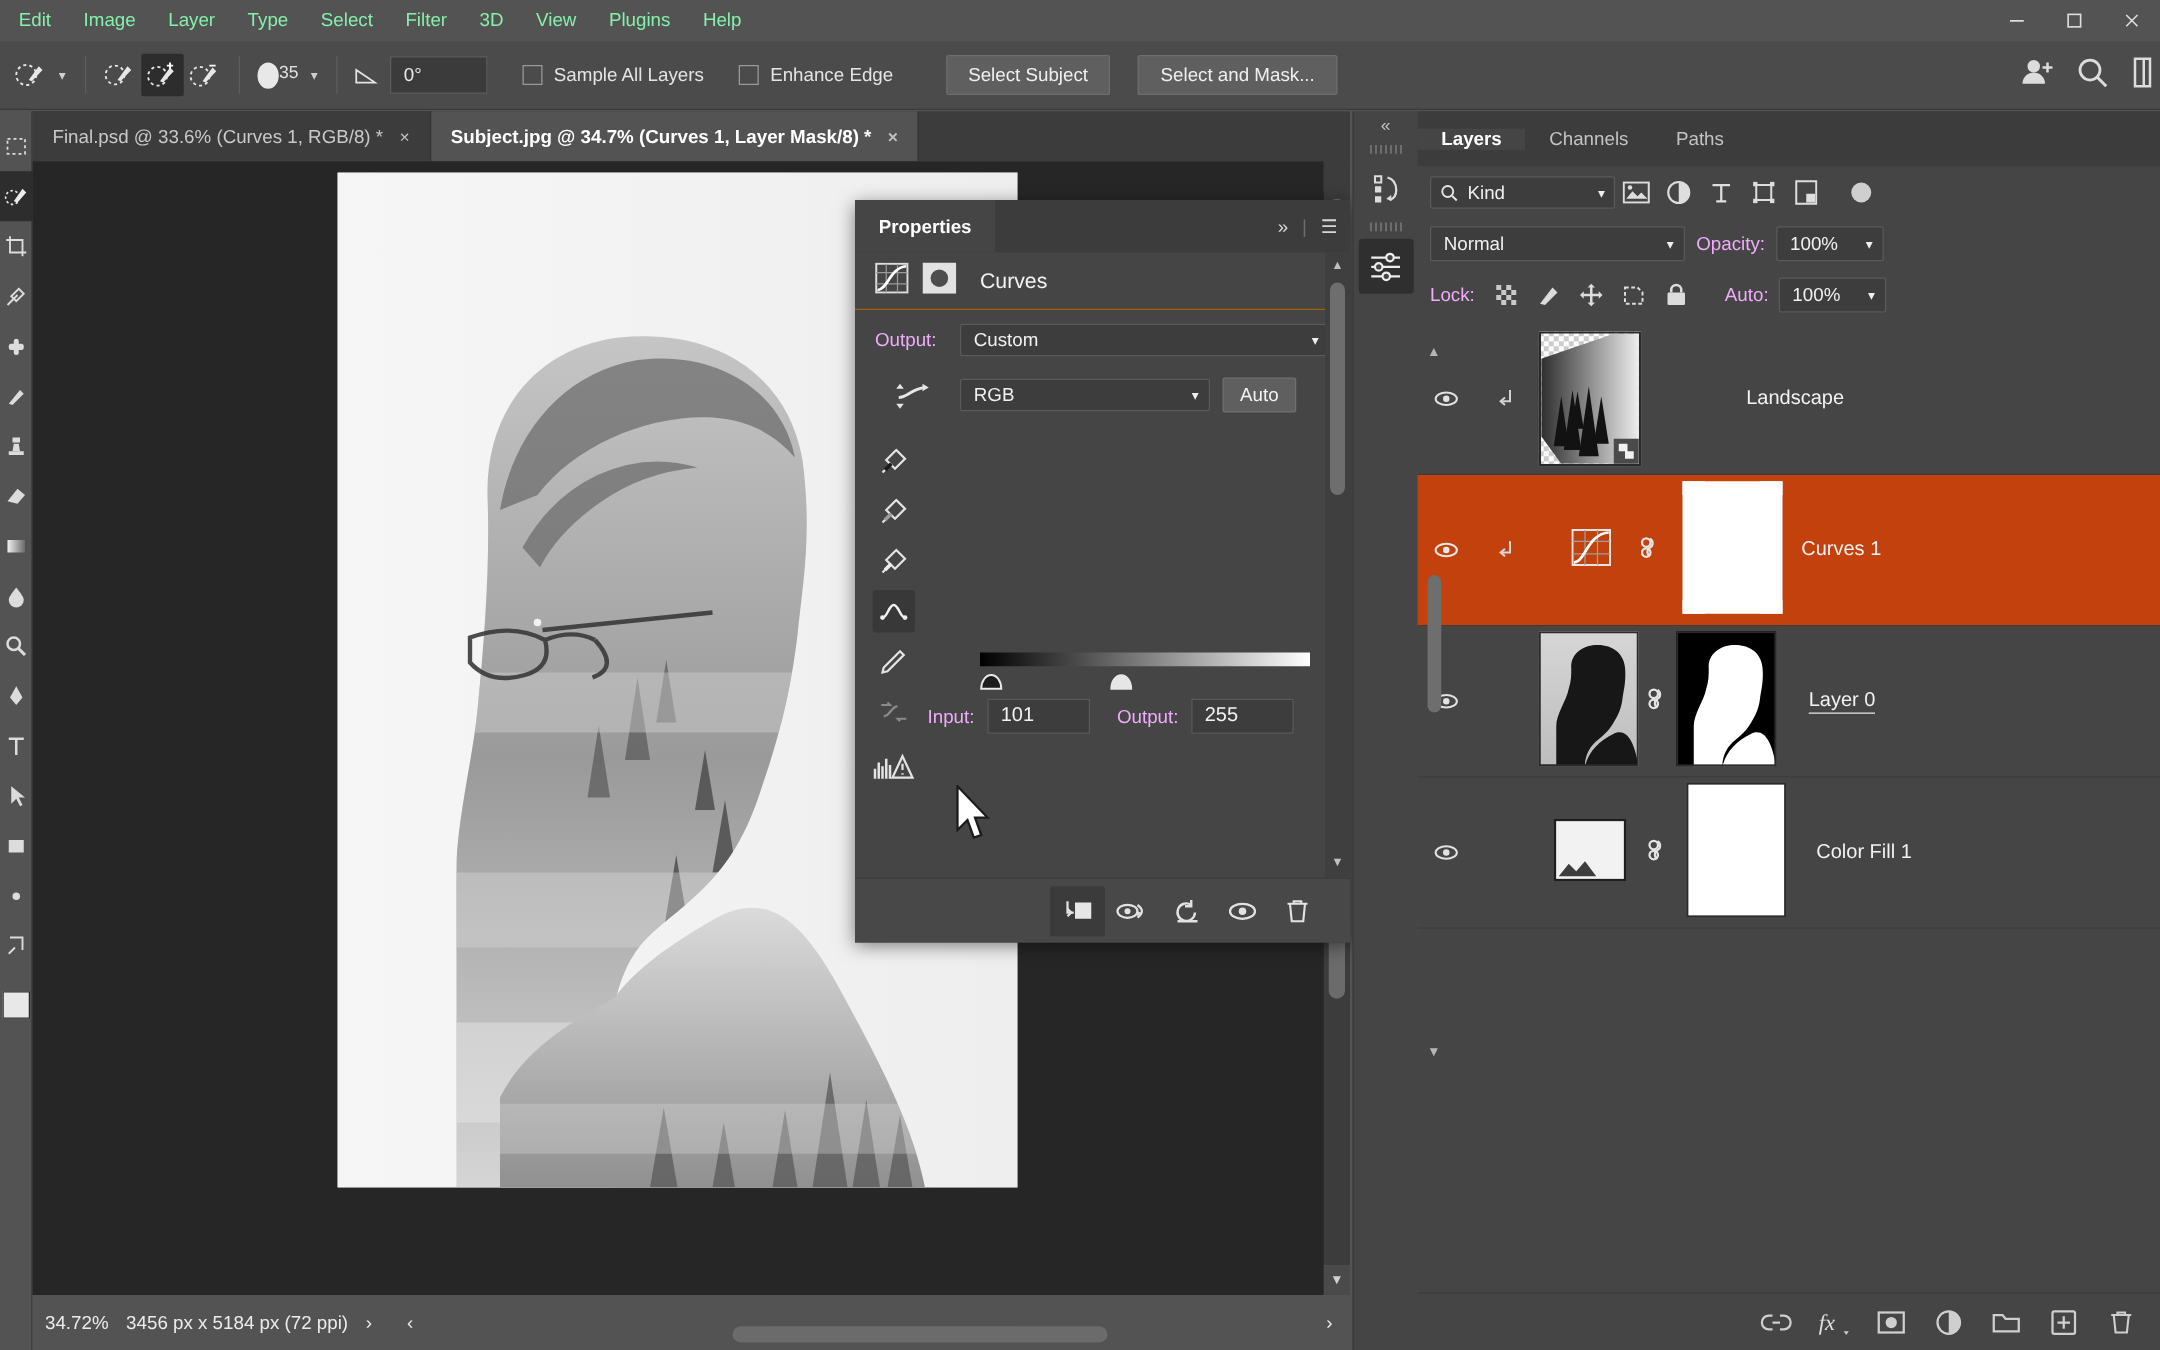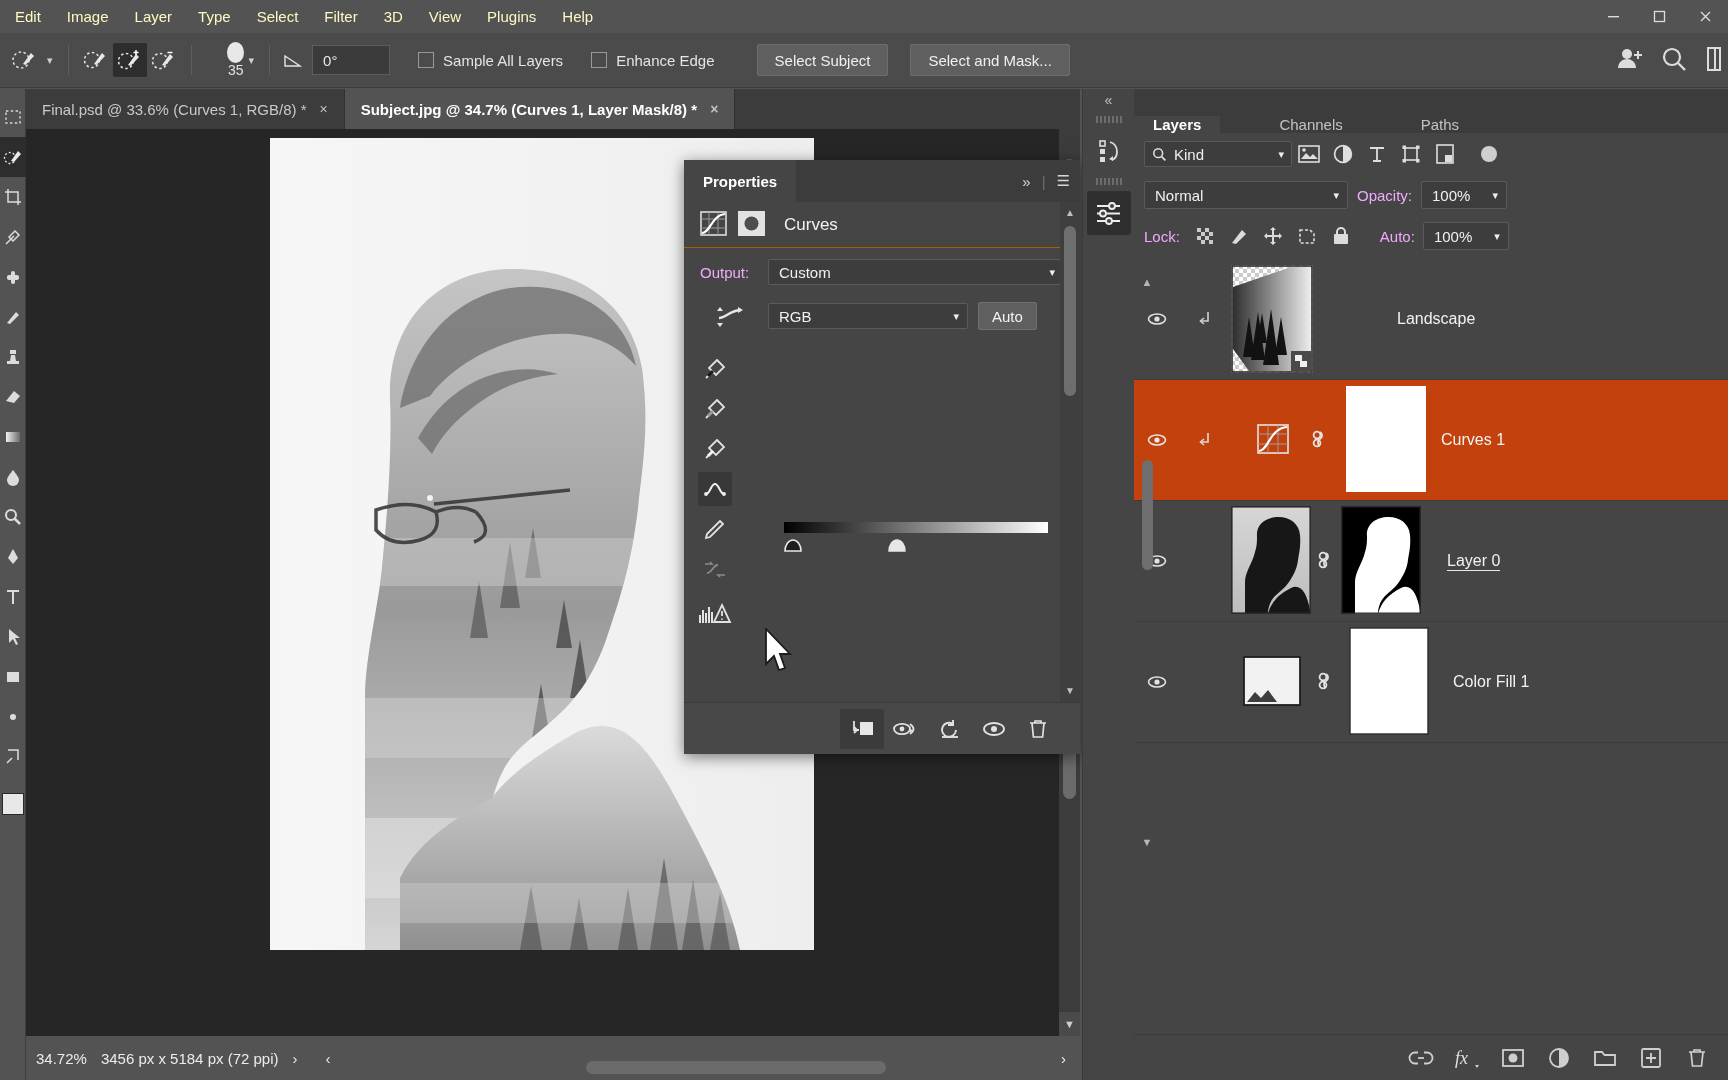--- a/index.html
+++ b/index.html
@@ -2,32 +2,32 @@
 <html><head>
 <meta charset="utf-8">
 <style>
   * { box-sizing: border-box; margin:0; padding:0; }
   html,body { width:1728px; height:1080px; overflow:hidden; background:#535353; }
   body { font-family:"Liberation Sans", sans-serif; color:#d4d4d4; font-size:15px; -webkit-font-smoothing:antialiased; }
 
   
   #menubar{ position:absolute; left:0; top:0; width:1728px; height:33px; background:#535353;
             display:flex; align-items:center; padding-left:2px; }
-  .menu-item{ padding:4px 13px; font-size:15px; color:#fef9c3; cursor:default; }
+  .menu-item{ padding:4px 13px; font-size:15px; color:#86efac; cursor:default; }
   #win-ctrls{ position:absolute; right:0; top:0; height:33px; display:flex; align-items:center; }
   .wc{ width:46px; height:33px; display:flex; align-items:center; justify-content:center; color:#d8d8d8; font-size:15px;}
 
   
   #optionsbar{ position:absolute; left:0; top:33px; width:1728px; height:55px; background:#4b4b4b;
                border-bottom:1px solid #3a3a3a; display:flex; align-items:center; }
   .ob-sep{ width:1px; height:30px; background:#5e5e5e; margin:0 10px; }
   .tool-ico{ width:34px;height:34px; display:flex;align-items:center;justify-content:center; border-radius:2px;}
   .tool-ico.sel{ background:#2d2d2d; }
   .caret{ font-size:11px; color:#cfcfcf; padding:0 5px; }
-  .brushsize{ display:flex;flex-direction:column;align-items:flex-end;justify-content:center; width:42px;}
+  .brushsize{ display:flex;flex-direction:row;align-items:flex-start;justify-content:center; width:42px;}
   .brushdot{ width:17px;height:21px;border-radius:50%;background:#e8e8e8; }
   .brushnum{ font-size:14px;color:#e2e2e2;margin-top:-1px; }
   .numbox{ background:#3b3b3b;border:1px solid #5d5d5d;color:#e8e8e8;height:30px;
            display:flex;align-items:center;padding:0 10px;font-size:15px;min-width:78px;}
   .chk{ width:16px;height:16px;border:1px solid #9a9a9a;background:#4b4b4b;margin-right:9px; }
   .ob-lbl{ font-size:15px;color:#e4e4e4; }
   .ob-btn{ background:#5f5f5f;border:1px solid #6e6e6e;color:#f0f0f0;height:32px;
            display:flex;align-items:center;padding:0 17px;font-size:15px;border-radius:2px; }
 
   
@@ -85,21 +85,21 @@
 
   
   #dockrail{ position:absolute; left:1082px; top:89px; width:52px; bottom:0; background:#454545;
              border-left:1px solid #3a3a3a; }
   .rail-btn{ width:44px;height:44px;margin:6px auto 0;display:flex;align-items:center;justify-content:center;border-radius:3px;}
   .rail-btn.on{ background:#2f2f2f; }
   .rail-grip{ width:26px;height:7px;margin:5px auto 0; background:
      repeating-linear-gradient(90deg,#6d6d6d 0 2px,transparent 2px 4px); }
 
   #layerspanel{ position:absolute; left:1134px; top:89px; width:594px; bottom:0; background:#454545; }
-  #lp-tabs{ height:44px; background:#3c3c3c; display:flex; align-items:flex-end;gap:40px;}
+  #lp-tabs{ height:44px; background:#3c3c3c; display:flex; align-items:center;}
   .ltab{ display:flex;align-items:center;padding:0 19px;font-size:15px;color:#c3c3c3;}
   .ltab.active{ background:#454545;color:#fff;font-weight:bold;}
   #lp-filter{ height:42px; display:flex; align-items:center; gap:0; padding:0 10px; }
   #kind{ background:#3d3d3d;border:1px solid #5a5a5a;height:26px;width:148px;display:flex;
          align-items:center;gap:7px;padding:0 7px;border-radius:2px;font-size:15px;color:#efefef;}
   .fico{ width:34px;height:28px;display:flex;align-items:center;justify-content:center;}
   #lp-blend{ height:40px;display:flex;align-items:center;gap:9px;padding:0 10px;}
   #lp-lock{ height:42px;display:flex;align-items:center;gap:0px;padding:0 10px;}
   .lockico{ width:34px;height:28px;display:flex;align-items:center;justify-content:center;}
   #layerlist{ position:absolute; left:0; top:170px; right:0; bottom:50px; }
@@ -605,20 +605,26 @@
           <rect x="13" y="2" width="264" height="11" fill="url(#hramp)"></rect>
         </svg>
     </div>
     <div style="position:absolute;left:87px;top:280px;width:278px;height:22px">
       <svg width="278" height="22" viewBox="0 0 278 22">
         <path d="M14 19 a8 11 0 0 1 16 0 z" fill="#1d1d1d" stroke="#e8e8e8" stroke-width="1.6"></path>
         <path d="M118 19 a8 11 0 0 1 16 0 z" fill="#e6e6e6" stroke="#e6e6e6" stroke-width="1.4"></path>
       </svg>
     </div>
 
+    <div style="position:absolute;left:58px;top:307px;display:flex;align-items:center;gap:10px">
+      <span class="lbl">Input:</span>
+      <div style="background:#3d3d3d;border:1px solid #5a5a5a;width:82px;height:28px;display:flex;align-items:center;padding-left:10px;color:#f2f2f2;font-size:16px">101</div>
+      <span class="lbl" style="margin-left:12px">Output:</span>
+      <div style="background:#3d3d3d;border:1px solid #5a5a5a;width:82px;height:28px;display:flex;align-items:center;padding-left:10px;color:#f2f2f2;font-size:16px">255</div>
+    </div>
   </div>
 
   <div id="props-scroll">
     <div style="position:absolute;left:5px;top:5px;color:#c0c0c0;font-size:10px">▲</div>
     <div class="thumb"></div>
     <div style="position:absolute;left:5px;bottom:58px;color:#c0c0c0;font-size:10px">▼</div>
   </div>
 
   <div id="props-foot">
     <div class="foot-btn on">

